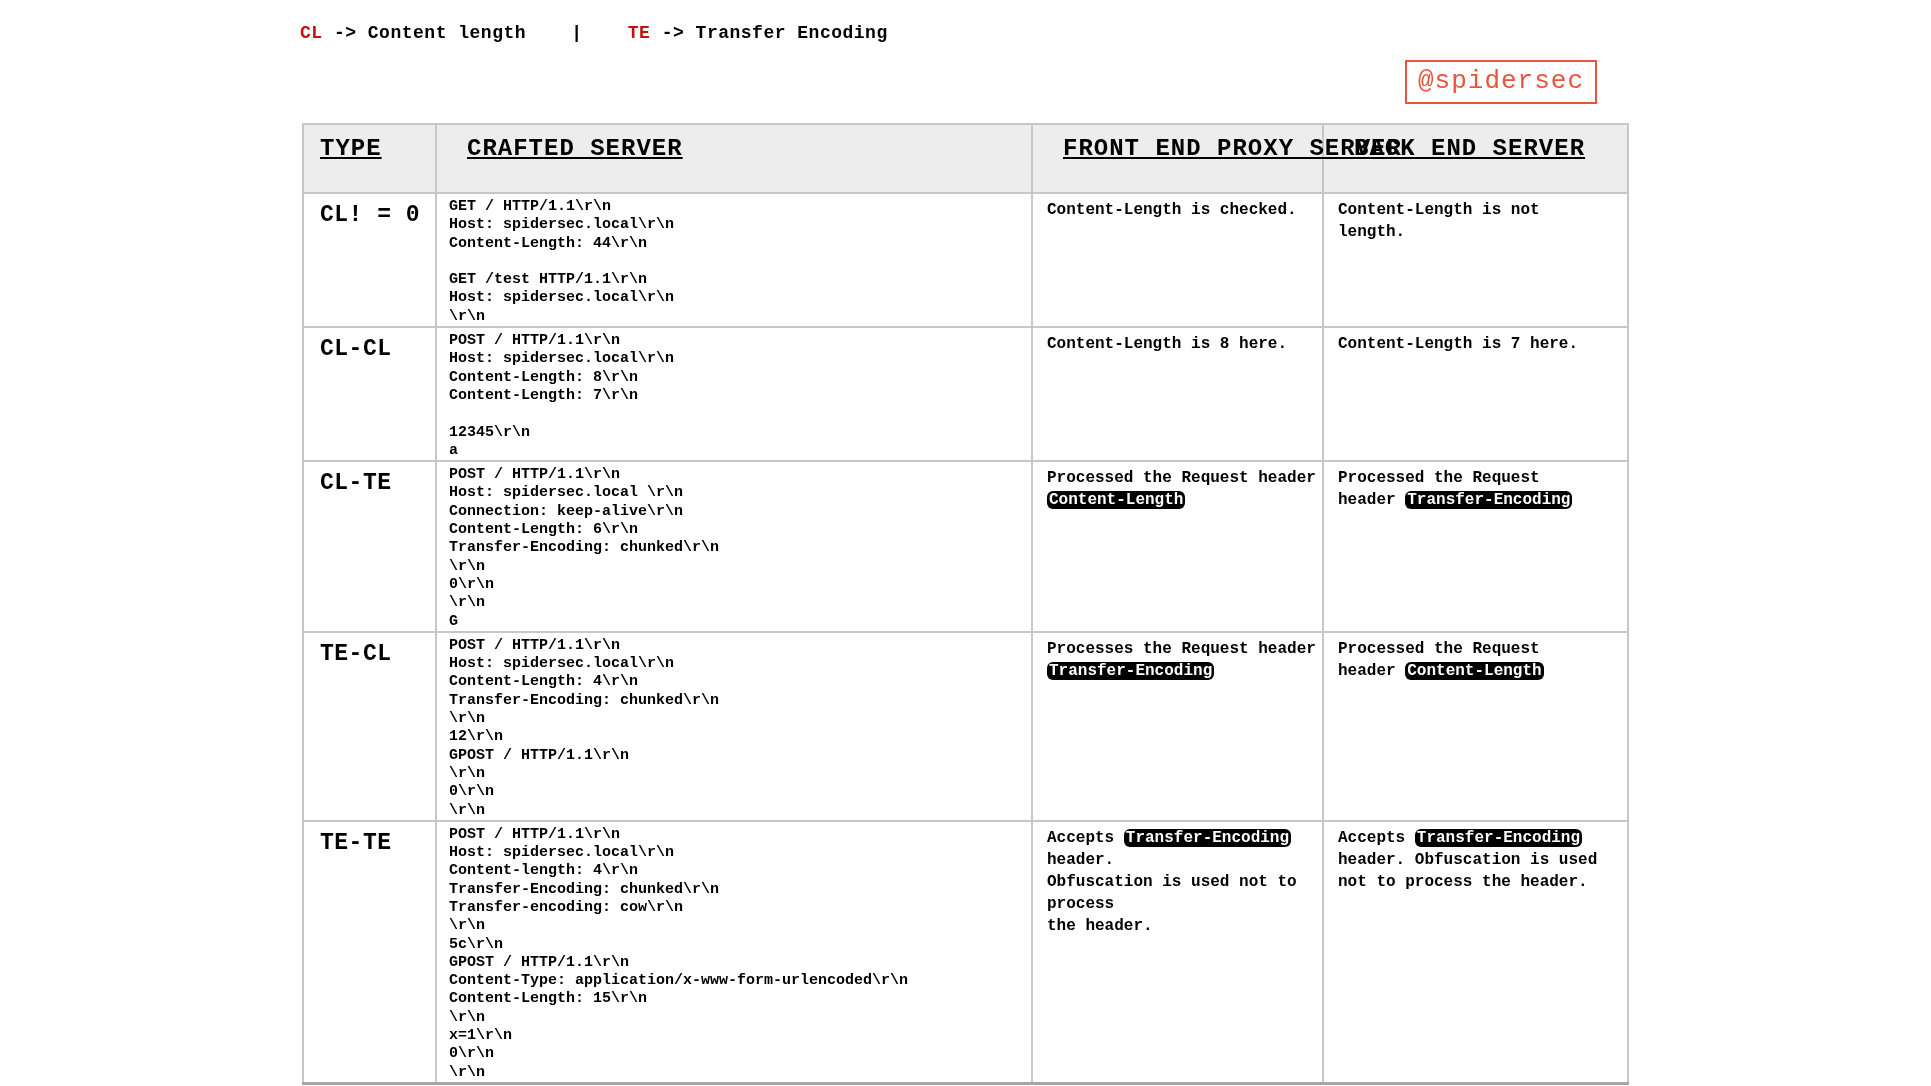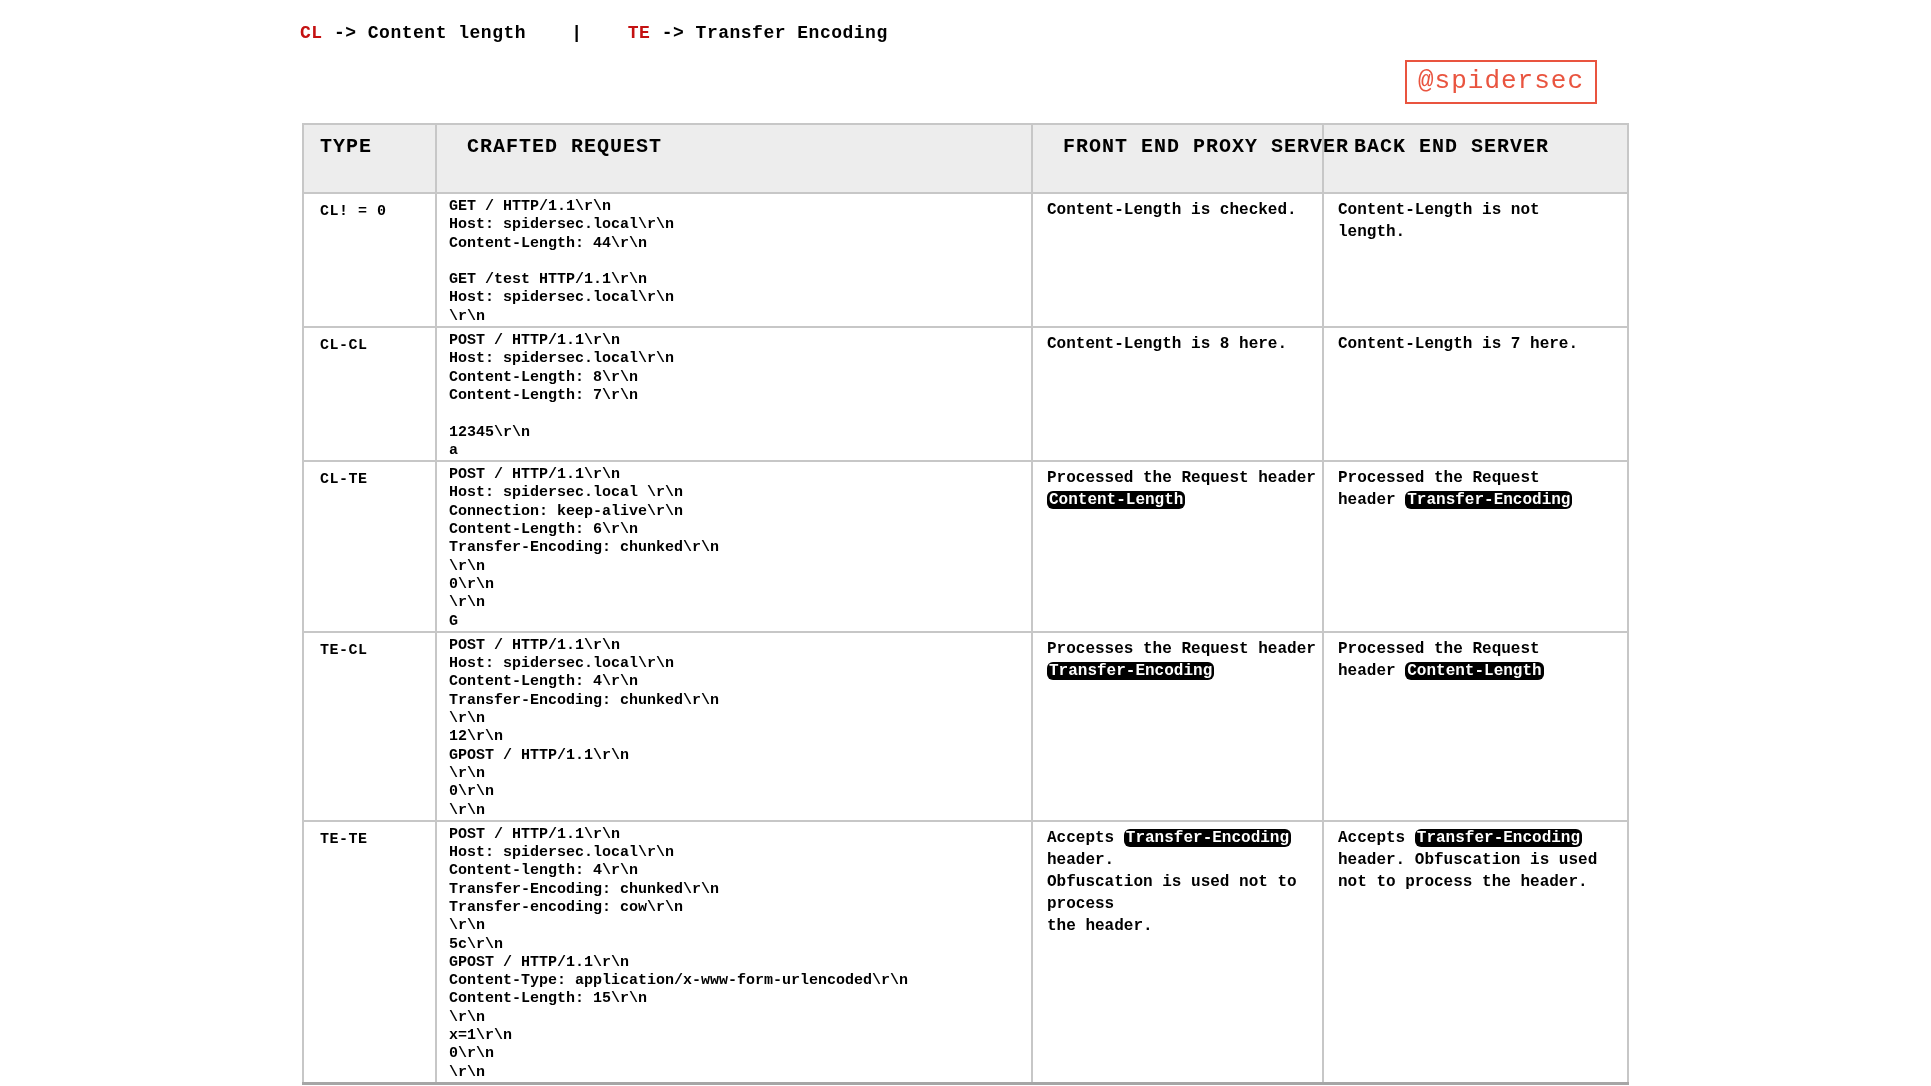--- a/index.html
+++ b/index.html
@@ -34,33 +34,33 @@
     border:2px solid var(--border);
     border-bottom:3px solid var(--border-bottom);
   }
   table.smuggle th, table.smuggle td{
     border:2px solid var(--border);
     vertical-align:top;text-align:left;
   }
   thead tr{height:69px;}
   thead th{
     background:var(--header-bg);
-    font-size:20px;font-weight:bold;letter-spacing:1px;
-    padding:10px 4px 0 30px;white-space:pre;
+    font-size:24px;font-weight:bold;letter-spacing:1px;
+    padding:10px 4px 0 30px;white-space:pre;text-decoration:underline;
   }
   thead th.th-type{padding-left:16px;}
 
   tbody tr:nth-child(1){height:128px;}
   tbody tr:nth-child(2){height:126px;}
   tbody tr:nth-child(3){height:166px;}
   tbody tr:nth-child(4){height:183px;}
   tbody tr:nth-child(5){height:246px;padding-left:48px;}
 
   td.type-cell{padding:8px 0 0 16px;}
-  .type-label{font-size:15px;font-weight:bold;letter-spacing:.5px;}
+  .type-label{font-size:23px;font-weight:bold;letter-spacing:.5px;}
 
   td.req-cell{padding:4px 0 0 12px;}
   .req-code{
     font-family:Liberation Mono, monospace;font-size:15px;font-weight:bold;
     line-height:18.3px;white-space:pre;
   }
 
   td.note-cell{padding:5px 6px 0 14px;}
   .note{
     font-size:16px;font-weight:bold;line-height:22px;white-space:pre-wrap;
@@ -77,21 +77,21 @@
 <table class="smuggle">
   <colgroup>
     <col style="width:133px">
       <col style="width:596px">
       <col style="width:291px">
       <col style="width:305px">
   </colgroup>
   <thead>
     <tr>
       <th class="th-type">TYPE</th>
-      <th>CRAFTED REQUEST</th>
+      <th>CRAFTED SERVER</th>
       <th>FRONT END PROXY SERVER</th>
       <th>BACK END SERVER</th>
     </tr>
   </thead>
   <tbody id="table-body">
       <tr>
         <td class="type-cell"><span class="type-label">CL! = 0</span></td>
         <td class="req-cell">
           <pre class="req-code">GET / HTTP/1.1\r\n
 Host: spidersec.local\r\n

